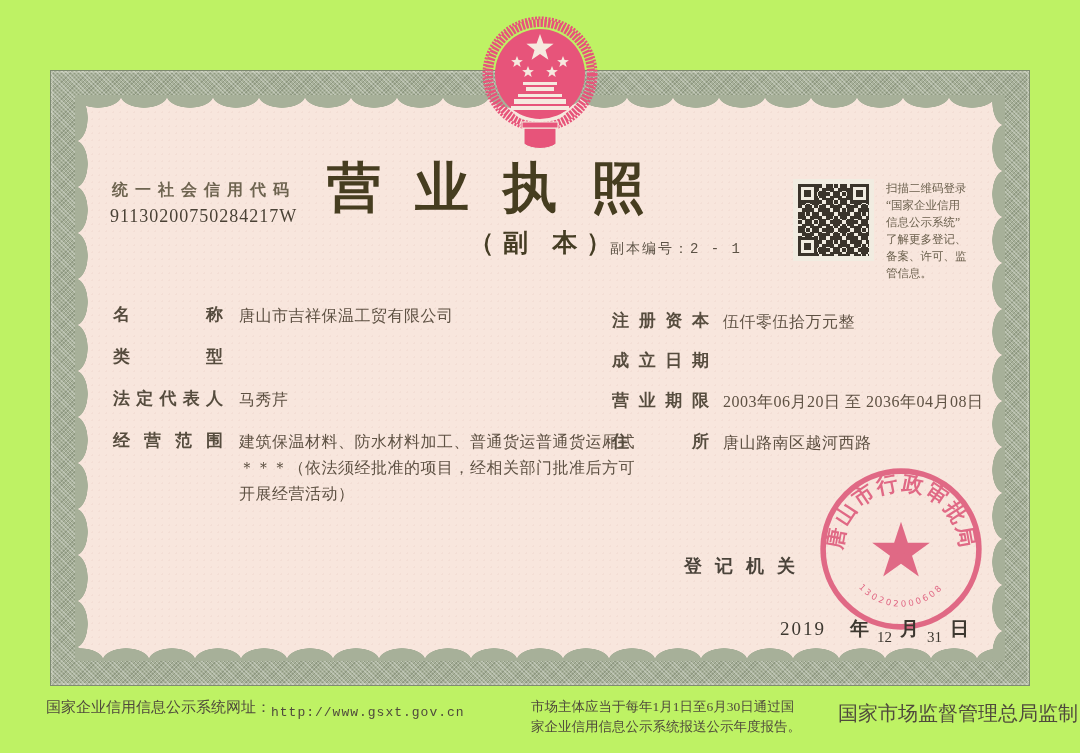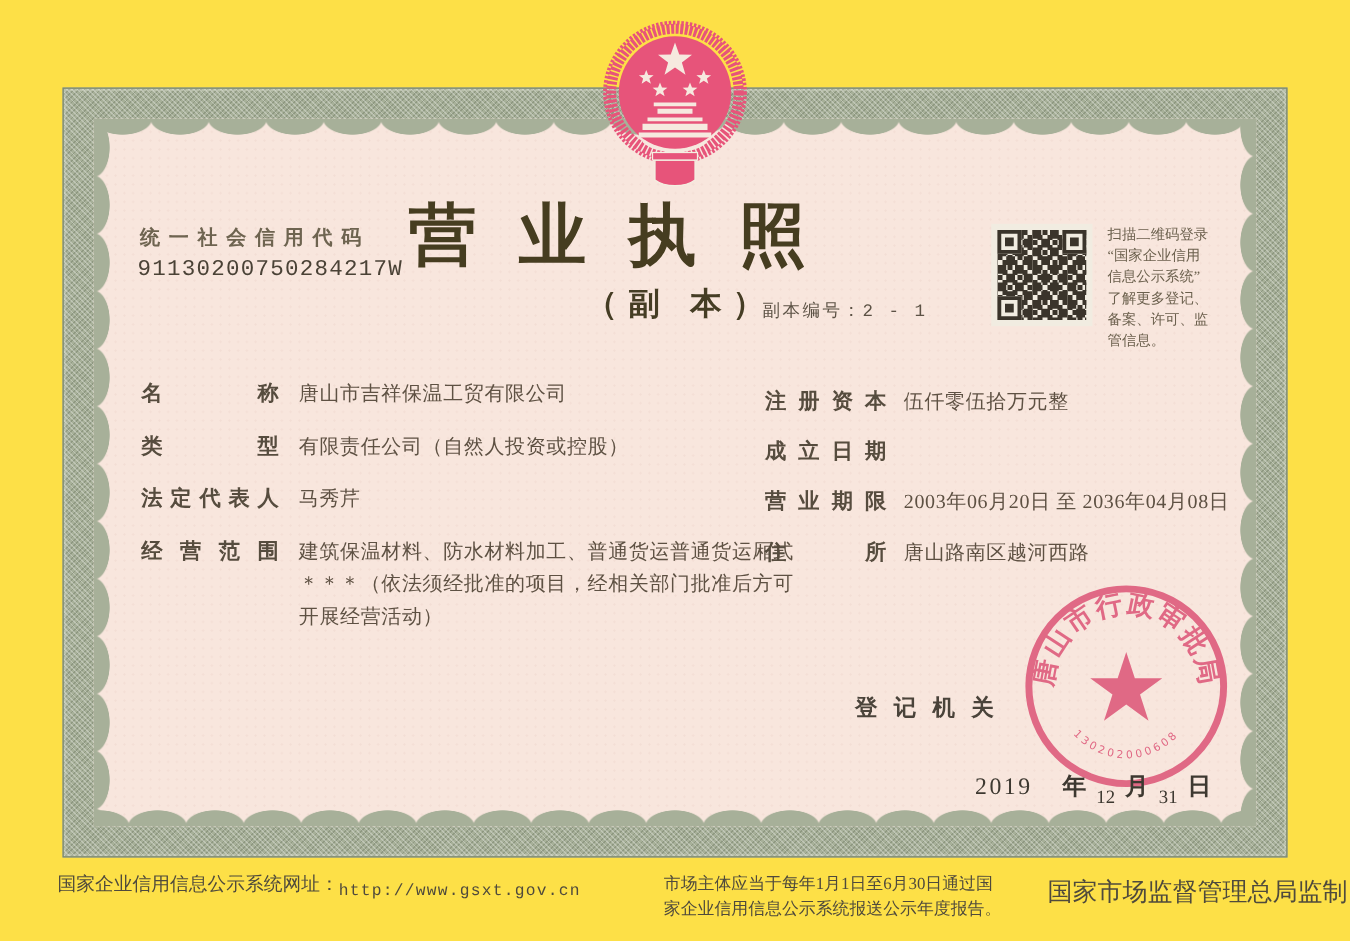--- a/index.html
+++ b/index.html
@@ -1,18 +1,18 @@
 <!DOCTYPE html>
 <html><head>
 <meta charset="utf-8">
 <style>
   * { margin:0; padding:0; box-sizing:border-box; }
   html,body { width:1080px; height:753px; }
   body { font-family:"Liberation Serif","DejaVu Serif",serif; background:#f3f1e2; overflow:hidden; }
-  .stage { position:relative; width:1080px; height:753px; background:#fde047; }
+  .stage { position:relative; width:1080px; height:753px; background:#bef264; }
 
   
   .frame {
     position:absolute; left:50px; top:70px; width:980px; height:616px;
     background-color:#a7b099;
     background-image:
       repeating-linear-gradient(45deg, rgba(255,255,255,.28) 0 1px, transparent 1px 3px),
       repeating-linear-gradient(-45deg, rgba(86,98,74,.30) 0 1px, transparent 1px 3px);
     border:1px solid #7e8a71;
     box-shadow: inset 0 0 0 2px rgba(245,245,230,.25);
@@ -37,21 +37,21 @@
     background-image: radial-gradient(13px 24px at 100% 50%, #a7b099 96%, transparent 100%);
     background-size:13px 46px; background-repeat:repeat-y; background-position:right; }
 
   
   .emblem { position:absolute; left:480px; top:10px; width:120px; height:142px; z-index:5; }
 
   
   .credit-label { position:absolute; left:112px; top:180px; font-size:16px; letter-spacing:7px;
     color:#6e6450; font-weight:600; }
   .credit-code { position:absolute; left:110px; top:206px; font-size:18px; letter-spacing:1px;
-    color:#4a4236; font-family:Liberation Mono, monospace; }
+    color:#4a4236; font-family:Liberation Serif, serif; }
   .cert-title { position:absolute; left:0; width:972px; top:152px; text-align:center;
     font-size:54px; font-weight:700; color:#463d20; letter-spacing:34px; text-indent:34px; }
   .cert-sub { position:absolute; left:0; width:1080px; top:226px; text-align:center;
     font-size:25px; font-weight:700; color:#453d24; letter-spacing:9px; text-indent:9px; }
   .copy-no { position:absolute; left:610px; top:240px; font-size:14px; color:#5c5245; letter-spacing:2px;font-family:Liberation Mono, monospace; }
 
   
   .qr { position:absolute; left:793px; top:179px; width:81px; height:82px; background:#f1ece1;
     padding:5px; z-index:3; }
   .qr-mod { position:relative; width:100%; height:100%;
@@ -153,21 +153,20 @@
         <span>名</span>
         <span>称</span>
       </span>
     <span class="fvalue w-left">唐山市吉祥保温工贸有限公司</span>
   </div>
   <div class="row" style="left:113px; top:345px;">
     <span class="flabel flabel-l">
         <span>类</span>
         <span>型</span>
       </span>
-    <span class="fvalue w-left">有限责任公司（自然人投资或控股）</span>
   </div>
   <div class="row" style="left:113px; top:387px;">
     <span class="flabel flabel-l">
         <span>法</span>
         <span>定</span>
         <span>代</span>
         <span>表</span>
         <span>人</span>
       </span>
     <span class="fvalue w-left">马秀芹</span>

